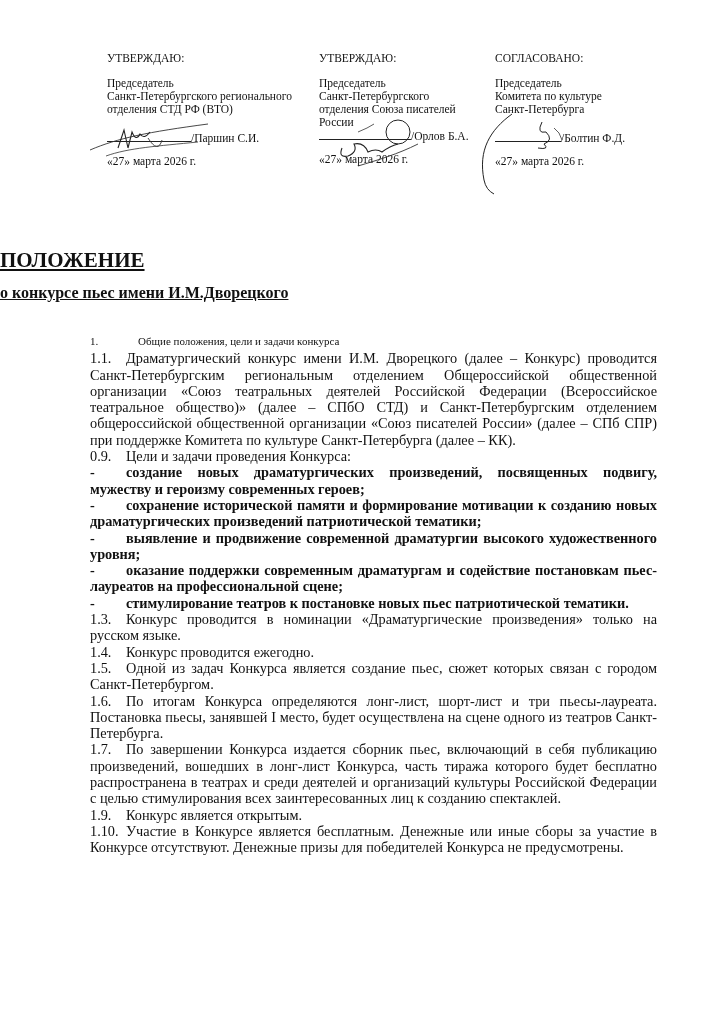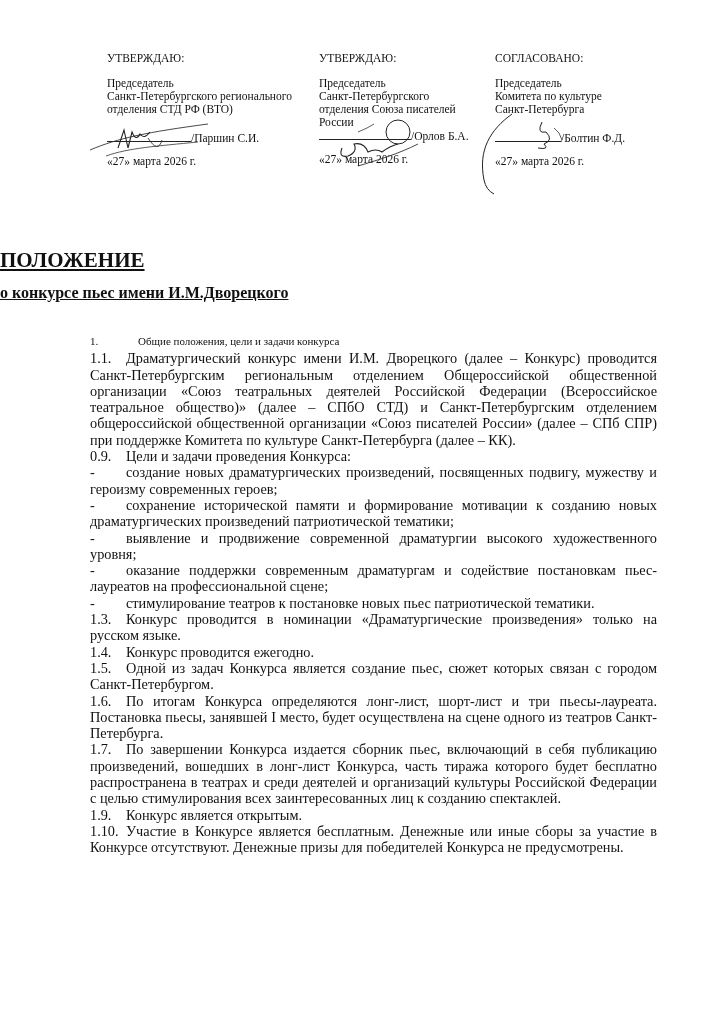--- a/index.html
+++ b/index.html
@@ -13,21 +13,21 @@
   .col .date { margin-top: 10px; }
   .sig { position: absolute; pointer-events: none; }
   .title { position: absolute; left: 0; width: 632px; text-align: left; font-weight: bold; text-decoration: underline; }
   .t1 { top: 248px; font-size: 21px; }
   .t2 { top: 284px; font-size: 16px; }
   .body { position: absolute; left: 90px; top: 333px; width: 567px; font-size: 14.3px; line-height: 16.3px; }
   .sec { font-weight: normal; font-size: 11px; margin-bottom: 1px; }
   .sec .num { display: inline-block; width: 48px; }
   .p { text-align: justify; text-align-last: left; }
   .p .n { display: inline-block; width: 36px; }
-  .b { text-align: justify; text-align-last: left; }
+  .b { text-align: justify; text-align-last: left; font-weight: bold; }
   .b .d { display: inline-block; width: 36px; }
 </style>
 </head>
 <body>
 
 <div class="page">
 
   <div class="col" style="left:107px;">
     <div class="head">УТВЕРЖДАЮ:</div>
     <div>Председатель</div>

